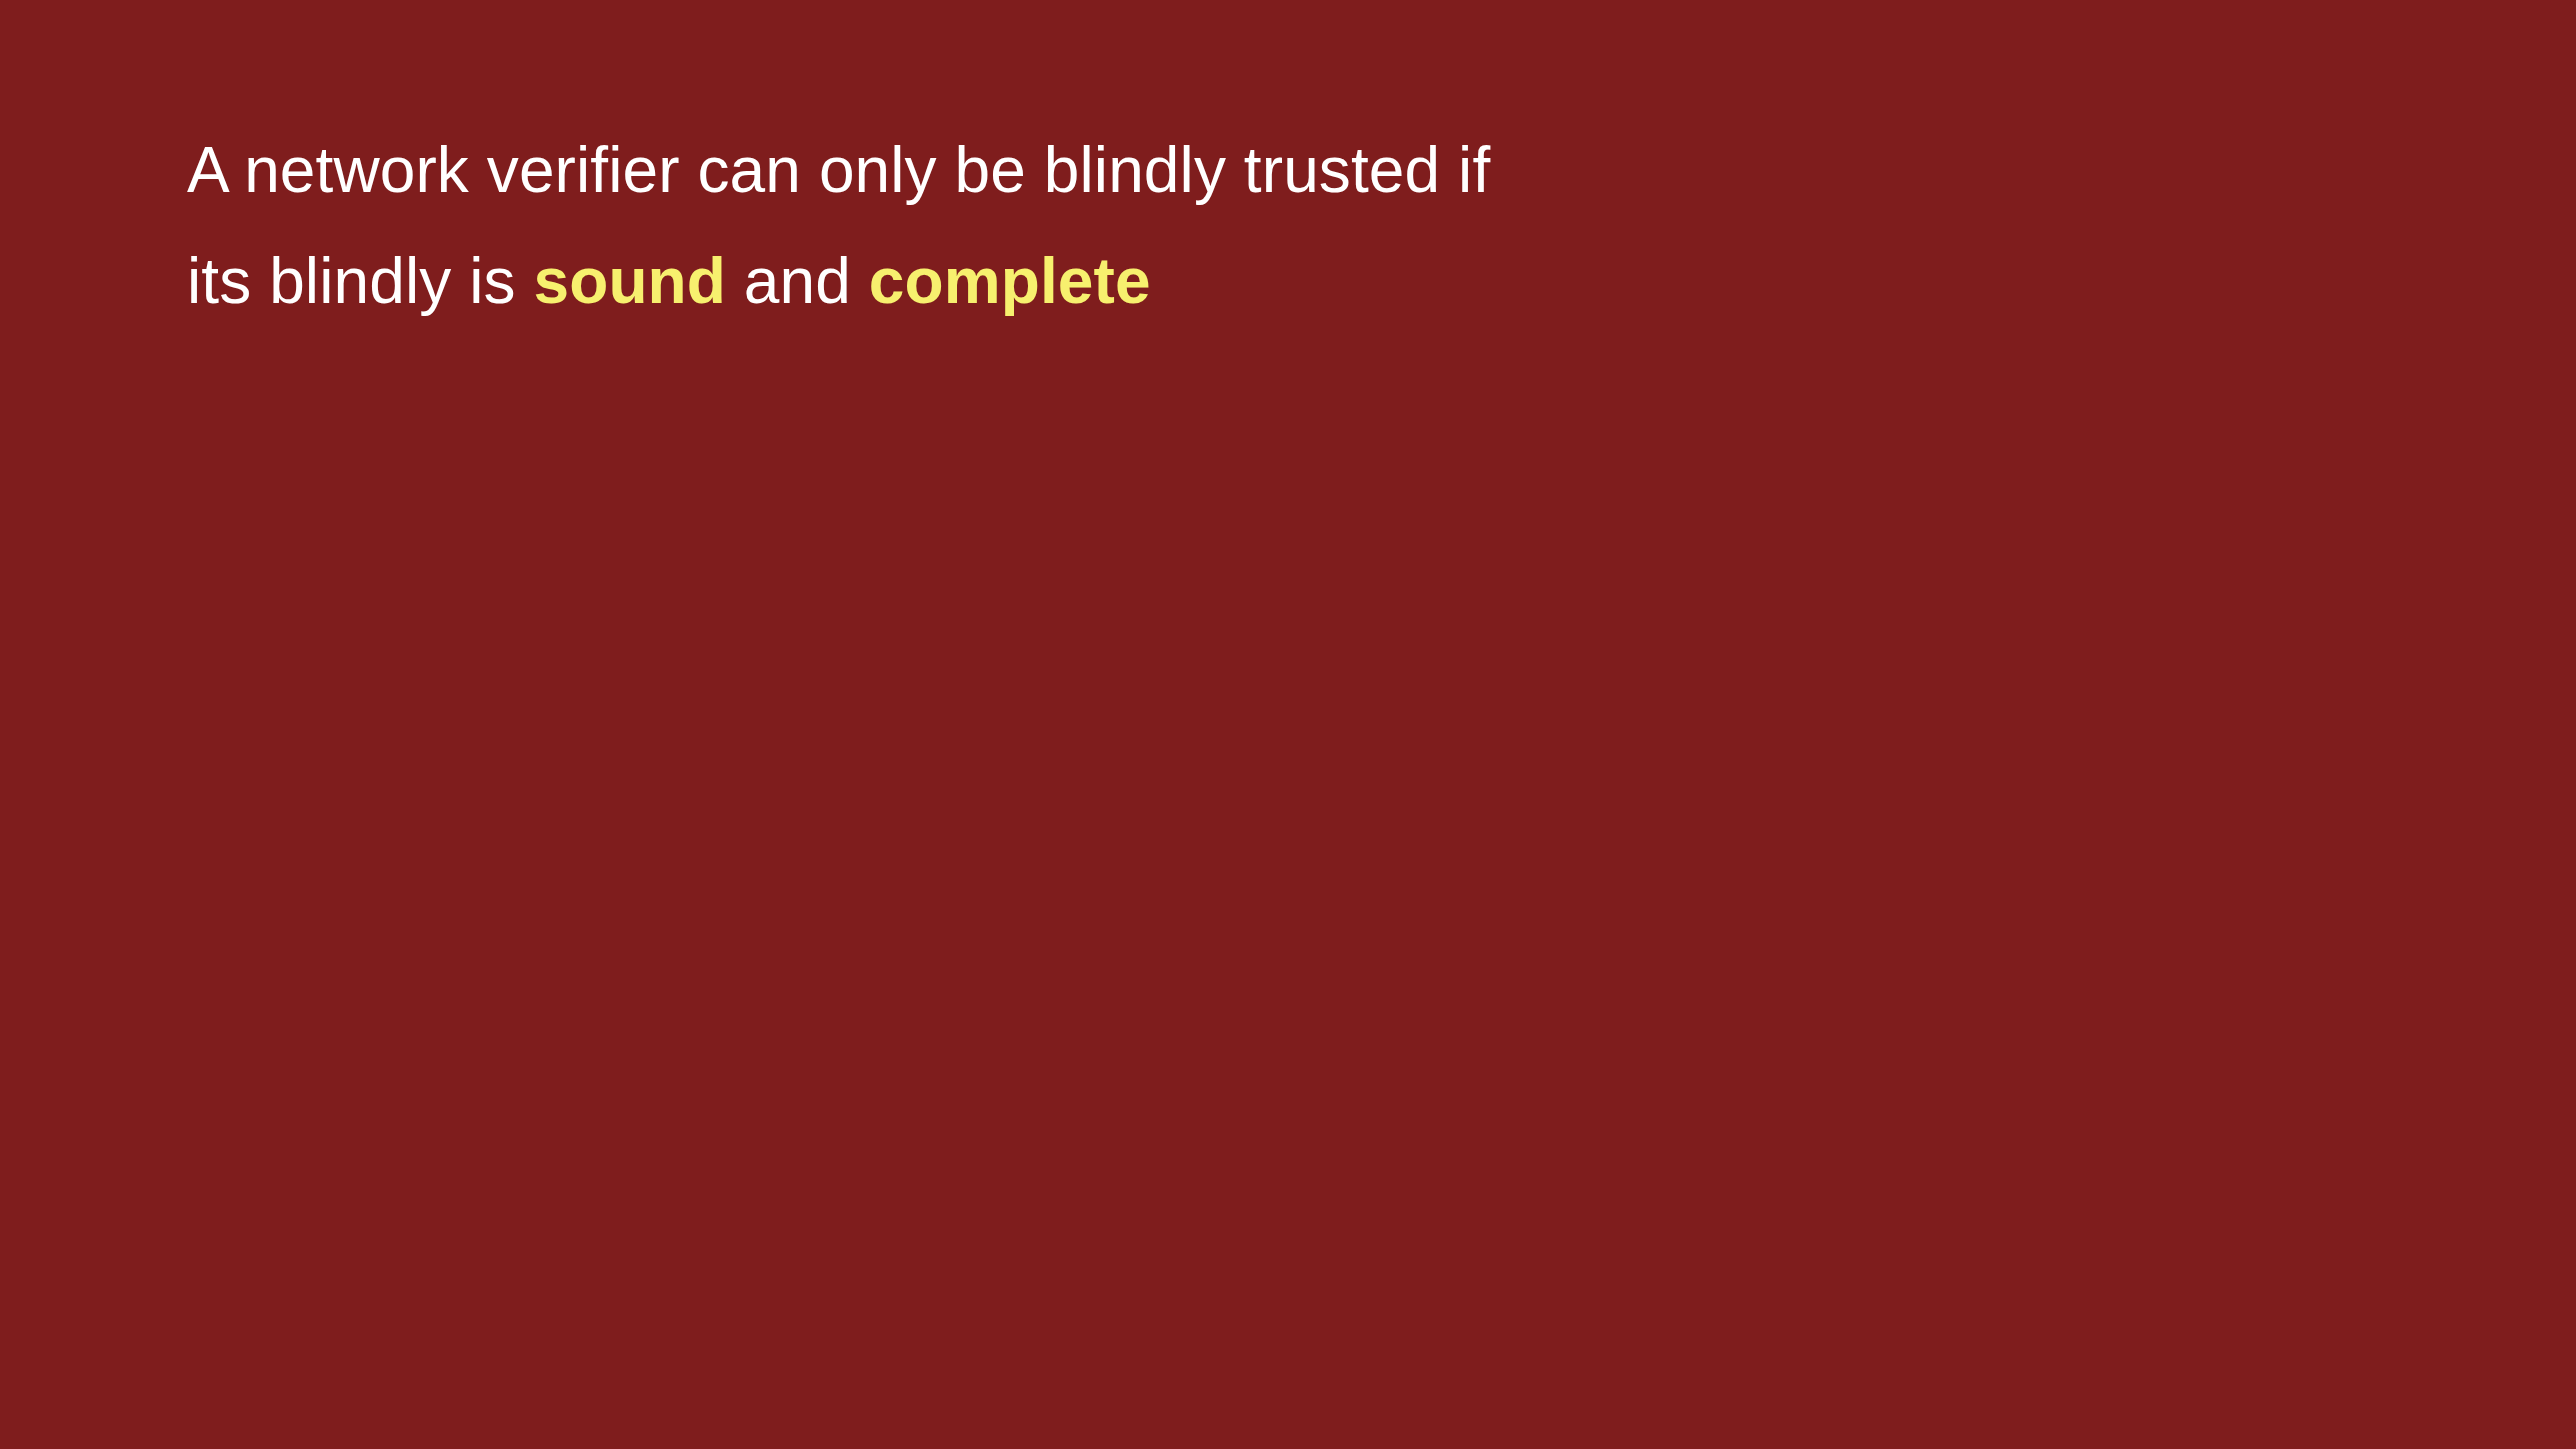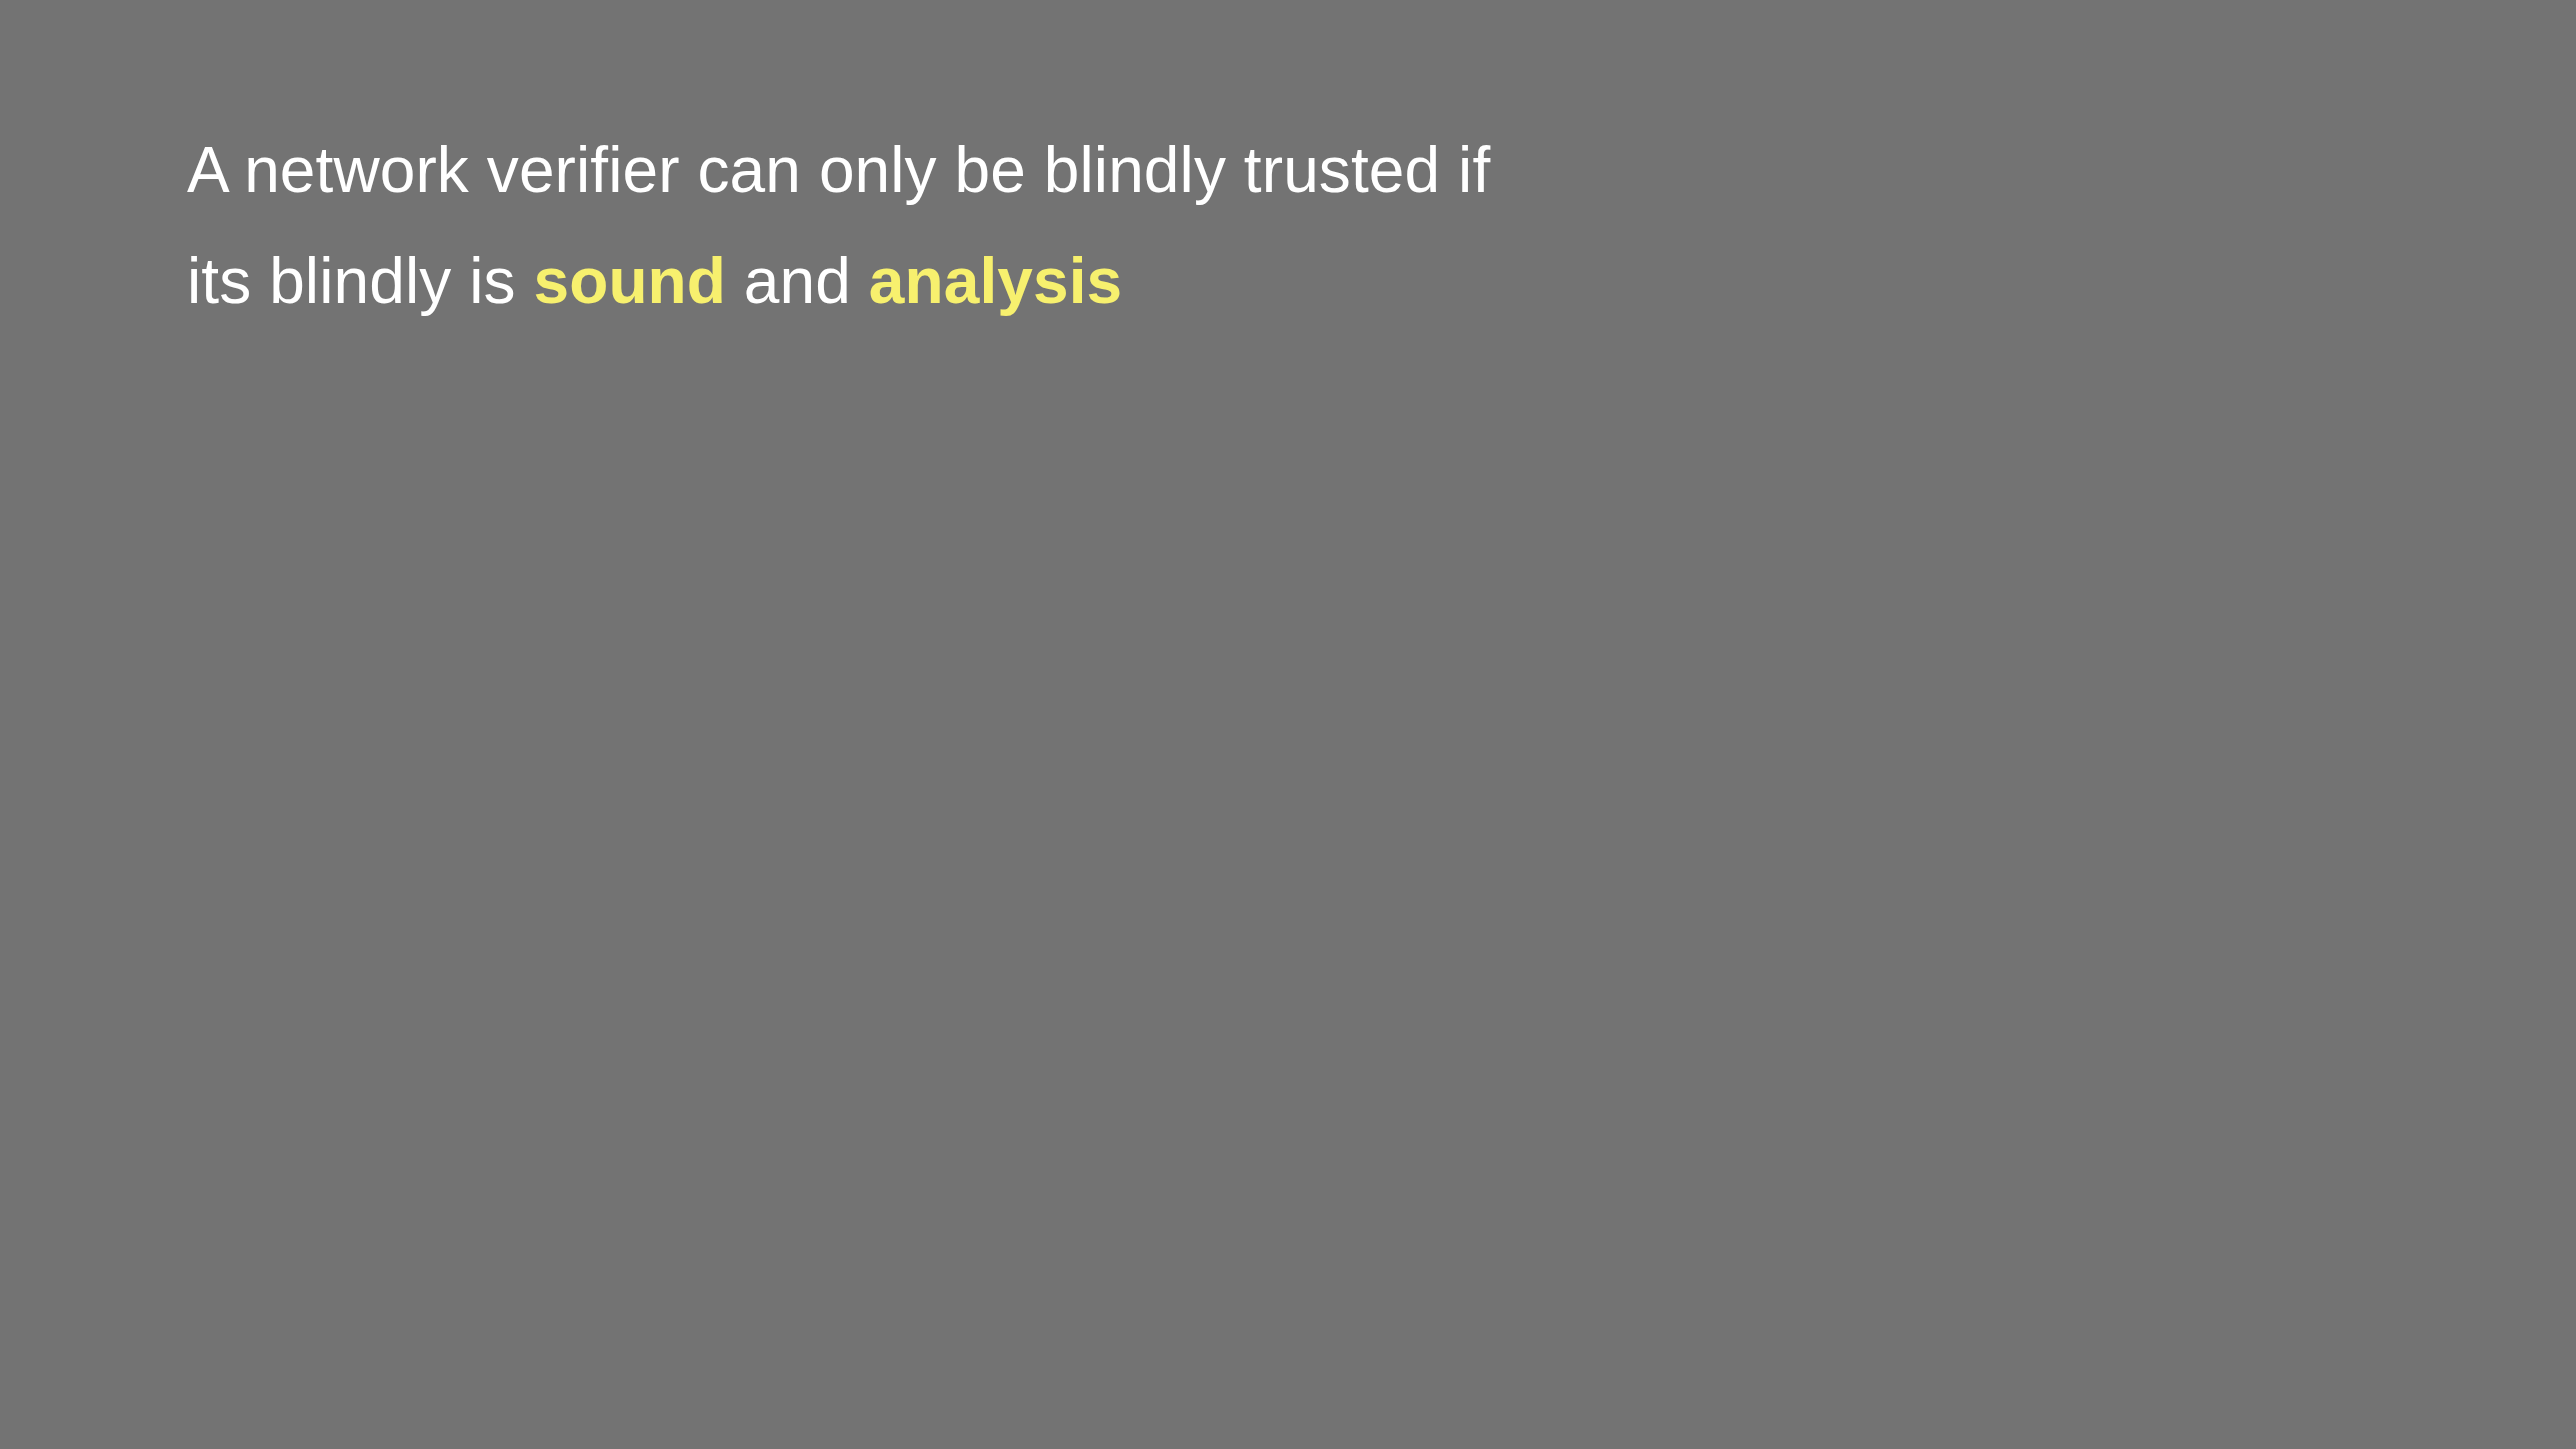--- a/index.html
+++ b/index.html
@@ -12,21 +12,21 @@
     width: 2576px;
     height: 1449px;
     overflow: hidden;
     font-family: "Liberation Sans", "DejaVu Sans", sans-serif;
   }
 
   .slide {
     position: relative;
     width: 2576px;
     height: 1449px;
-    background: #737373;
+    background: #7f1d1d;
     box-sizing: border-box;
   }
 
   .slide-body {
     position: absolute;
     left: 187px;
     top: 115px;
     width: 2190px;
   }
 
@@ -62,21 +62,21 @@
 
 <div class="slide">
 
   <div class="slide-body">
 
     <p class="headline">
 
       <span class="headline-line">A network verifier can only be blindly trusted if</span>
 
       <span class="headline-line">
-        <span class="sp">its blindly is </span><span class="kw">sound</span><span class="sp"> and </span><span class="kw">analysis</span>
+        <span class="sp">its blindly is </span><span class="kw">sound</span><span class="sp"> and </span><span class="kw">complete</span>
       </span>
 
     </p>
 
   </div>
 
 </div>
 
 
 </body></html>

